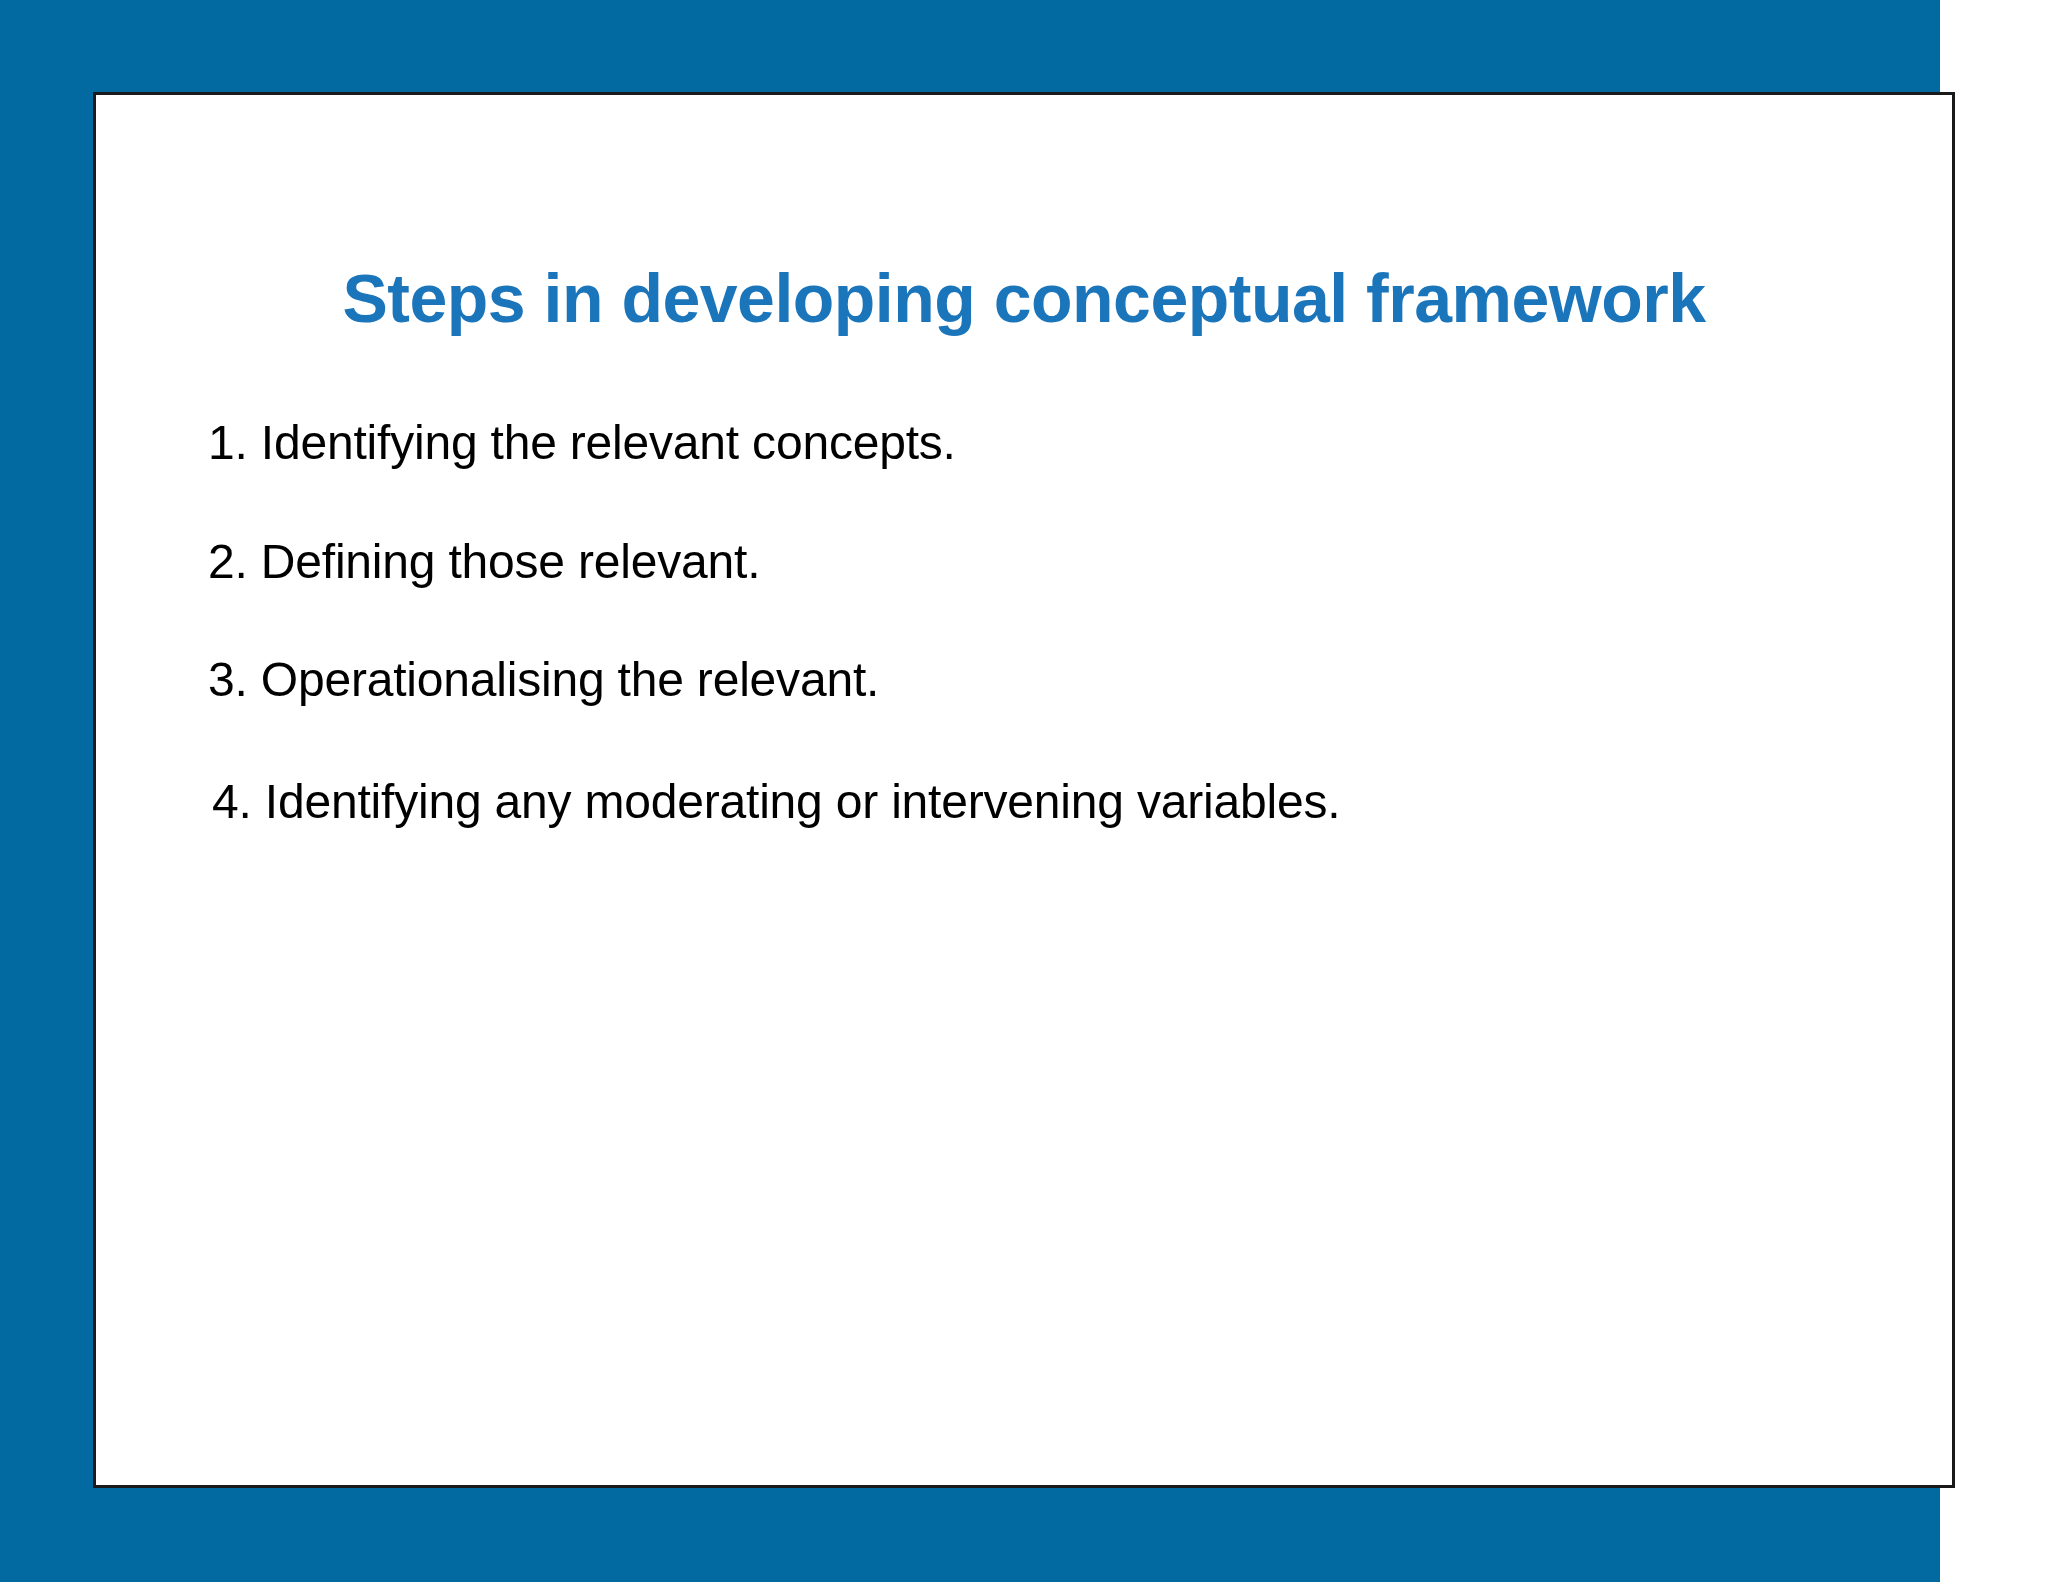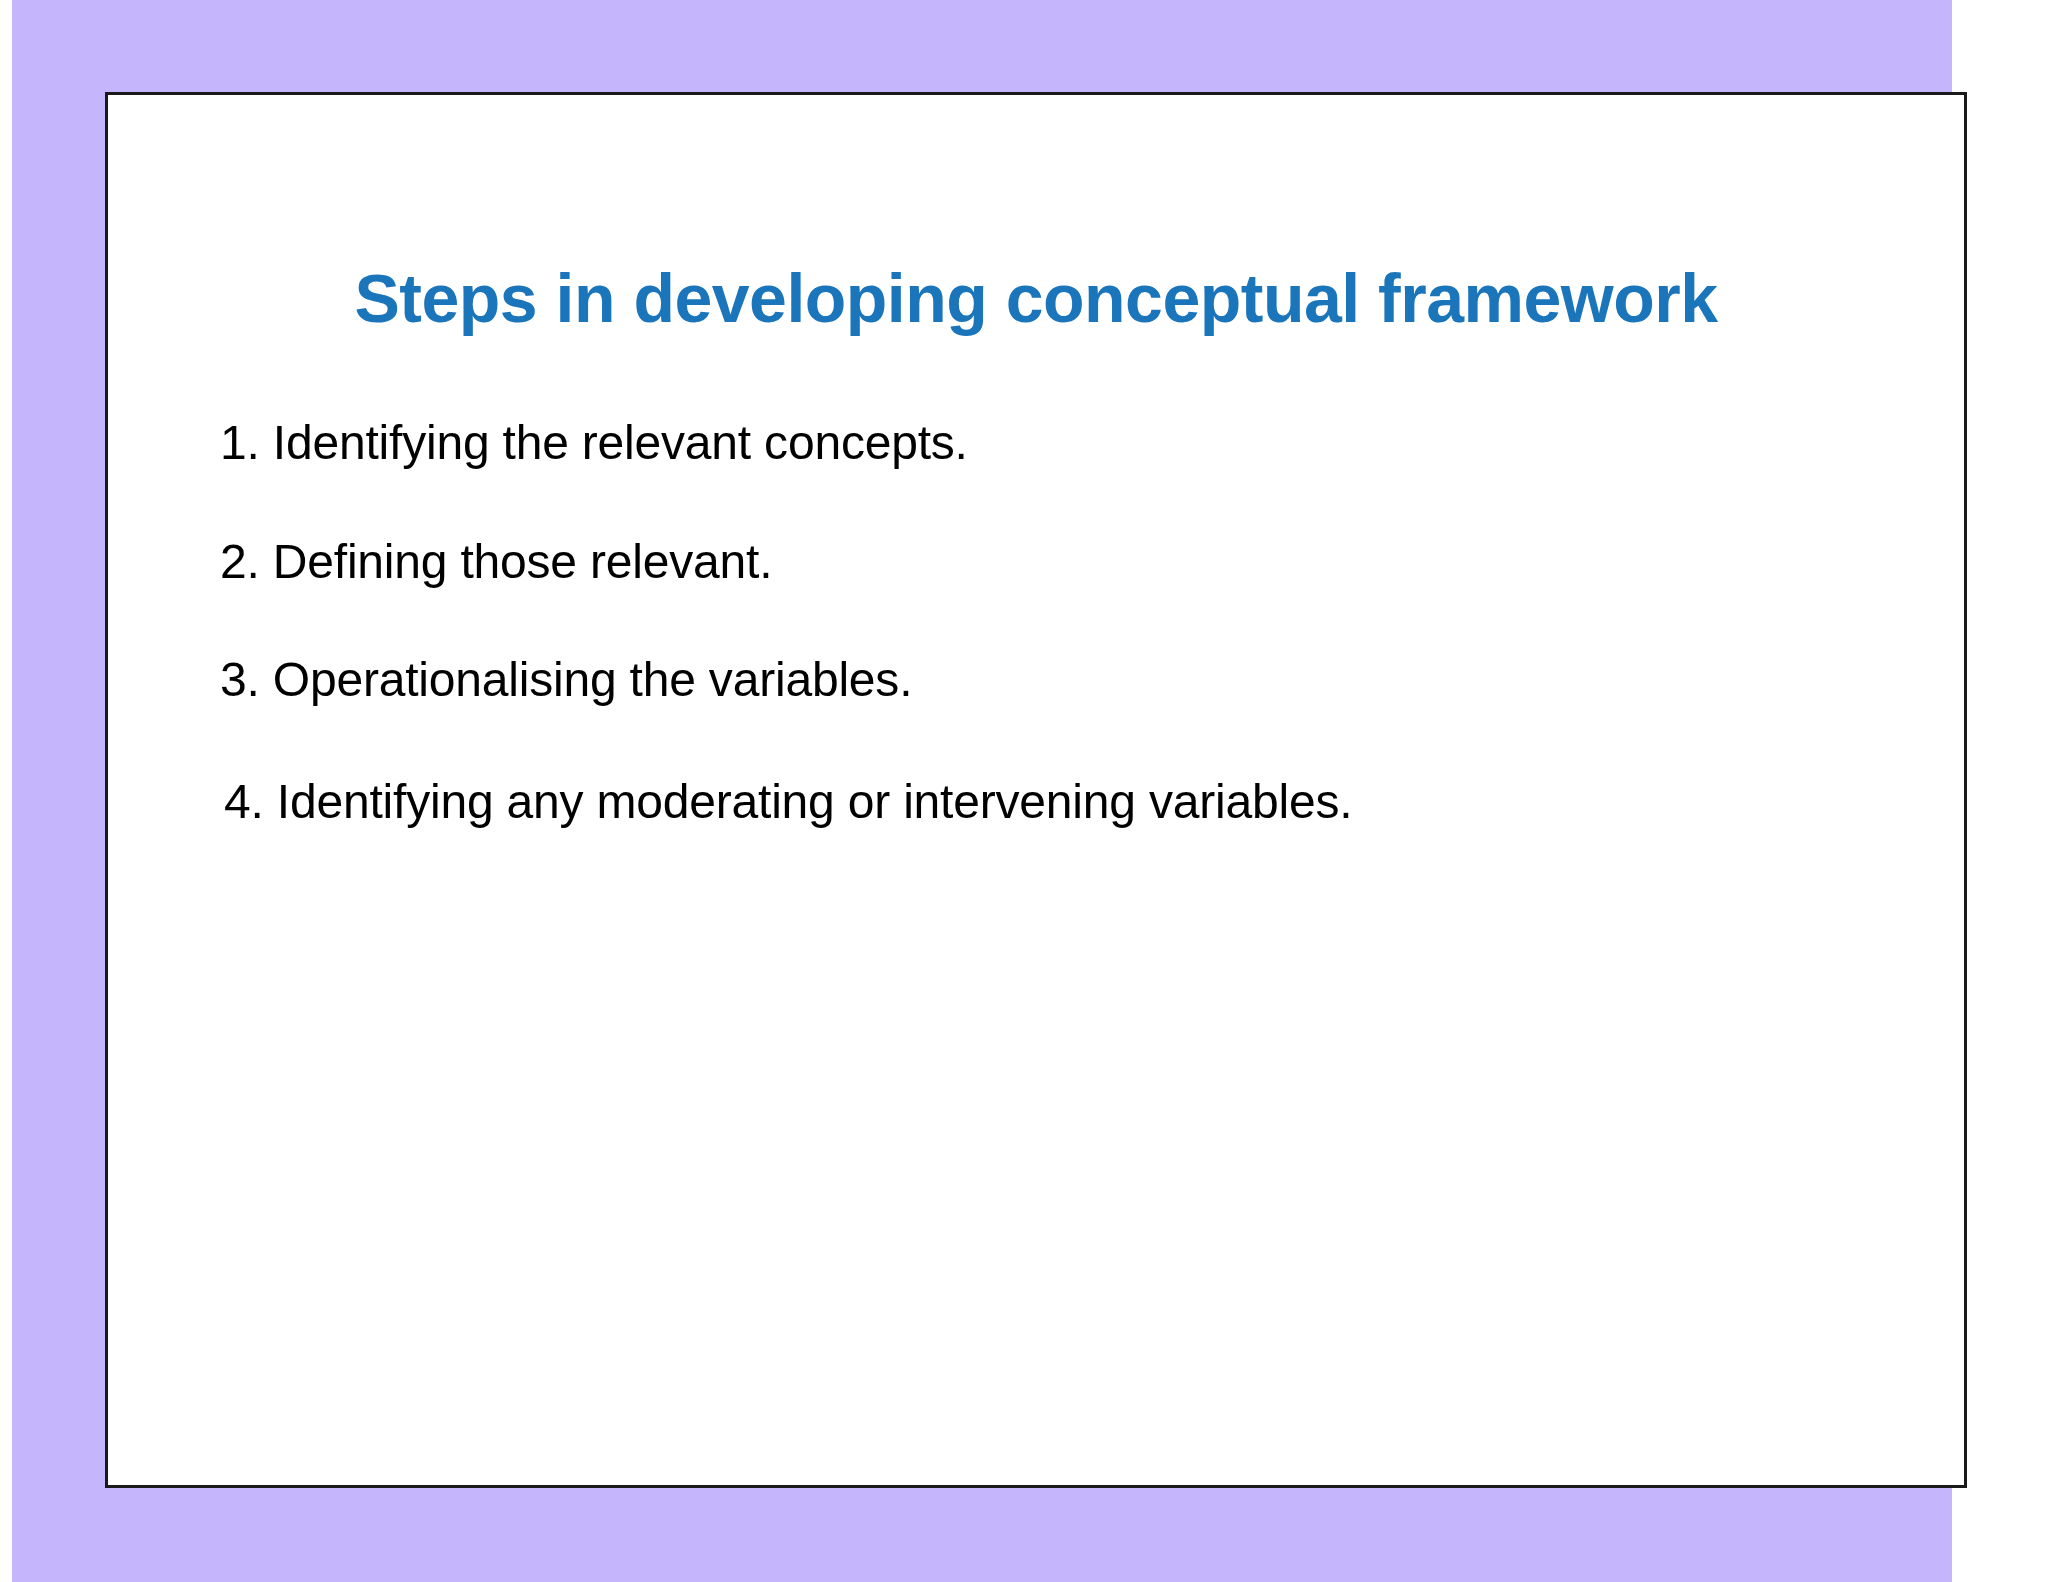--- a/index.html
+++ b/index.html
@@ -14,22 +14,21 @@
     overflow: hidden;
     font-family: "Liberation Sans", sans-serif;
     -webkit-font-smoothing: antialiased;
   }
 
   
   #slide-canvas {
     position: relative;
     width: 1940px;
     height: 1582px;
-    background: #c4b5fd;
-    margin-left: 12px;
+    background: #0369a1;
   }
 
   
   #slide-frame {
     position: absolute;
     left: 93px;
     top: 92px;
     width: 1862px;   
     height: 1396px;  
     box-sizing: border-box;
@@ -104,21 +103,21 @@
 
       <p class="step-item">
         <span class="step-number">1.</span><span> </span><span class="step-text">Identifying the relevant concepts.</span>
       </p>
 
       <p class="step-item">
         <span class="step-number">2.</span><span> </span><span class="step-text">Defining those relevant.</span>
       </p>
 
       <p class="step-item">
-        <span class="step-number">3.</span><span> </span><span class="step-text">Operationalising the variables.</span>
+        <span class="step-number">3.</span><span> </span><span class="step-text">Operationalising the relevant.</span>
       </p>
 
       <p class="step-item wrapped">
         <span class="step-number">4.</span><span> </span><span class="step-text">Identifying any moderating or intervening variables.</span>
       </p>
 
 
     </div>
   </div>
 </div>

